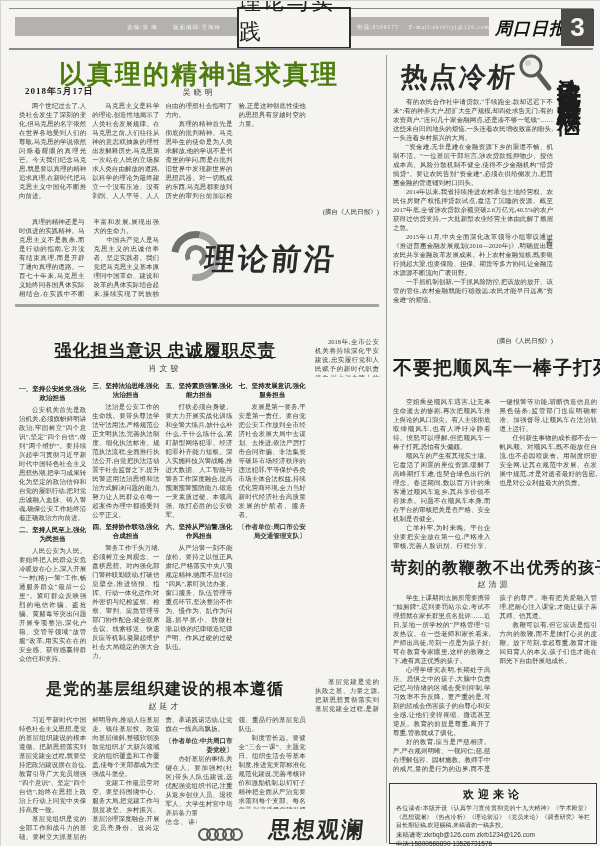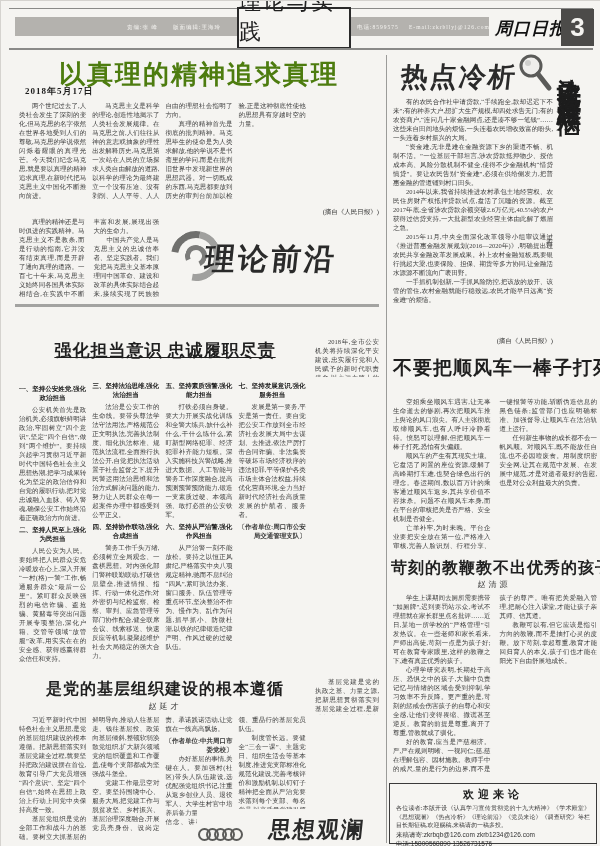--- a/index.html
+++ b/index.html
@@ -62,40 +62,42 @@
   <div class="abs section-box" style="left:236px;top:6px;width:110px;height:38px;">
     <span>理论与实践</span>
   </div>
   <div class="abs papername" style="left:494px;top:16px;">周口日报</div>
   <div class="abs pagenum" style="left:560px;top:8px;width:33px;height:37px;">3</div>
   <div class="abs rule" style="left:8px;top:47px;width:584px;height:2px;"></div>
 
   <div class="abs vrule" style="left:385px;top:54px;width:1px;height:788px;"></div>
 
   <div class="abs h1" style="left:18px;top:56px;width:360px;">以真理的精神追求真理</div>
+  <div class="abs author" style="left:18px;top:86px;width:360px;">吴晓明</div>
   <div class="abs body-t cols5" style="left:18px;top:100px;width:360px;height:106px;">
     <p>两个世纪过去了,人类社会发生了深刻的变化,但马克思的名字依然在世界各地受到人们的尊敬,马克思的学说依然闪烁着耀眼的真理光芒。今天我们纪念马克思,就是要以真理的精神追求真理,在新时代把马克思主义中国化不断推向前进。</p>
     <p>马克思主义是科学的理论,创造性地揭示了人类社会发展规律。在马克思之前,人们往往从神的意志或抽象的理性出发解释历史,马克思第一次站在人民的立场探求人类自由解放的道路,以科学的理论为最终建立一个没有压迫、没有剥削、人人平等、人人自由的理想社会指明了方向。</p>
     <p>真理的精神首先是彻底的批判精神。马克思毕生的使命是为人类求解放,他的学说不是书斋里的学问,而是在批判旧世界中发现新世界的思想武器。对一切既成的东西,马克思都要放到历史的审判台前加以检验,正是这种彻底性使他的思想具有穿越时空的力量。</p>
   </div>
   <div class="abs source" style="left:280px;top:207px;width:98px;">(摘自《人民日报》)</div>
   <div class="abs body-t cols2" style="left:18px;top:216px;width:140px;height:84px;">
     <p>真理的精神还是与时俱进的实践精神。马克思主义不是教条,而是行动的指南,它并没有结束真理,而是开辟了通向真理的道路。一百七十年来,马克思主义始终同各国具体实际相结合,在实践中不断丰富和发展,展现出强大的生命力。</p>
     <p>中国共产党人是马克思主义的忠诚信奉者、坚定实践者。我们党把马克思主义基本原理同中国革命、建设和改革的具体实际结合起来,接续实现了民族独立、人民解放和国家富强,不断开辟当代中国马克思主义发展的新境界,用发展着的马克思主义指导新时代的社会主义伟大实践。</p>
   </div>
 
   <div class="abs" style="left:162px;top:216px;width:216px;height:84px;background:#f5f4f1;">
     <div class="abs swirl-outer" style="left:8px;top:14px;"></div>
     <div class="abs swirl-inner" style="left:22px;top:28px;"></div>
     <div class="abs stamp-text" style="left:42px;top:22px;font-size:30px;letter-spacing:3px;">理论前沿</div>
   </div>
 
   <div class="abs" style="left:14px;top:303px;width:364px;height:3px;background:#a3a3a1;"></div>
 
   <div class="abs h2" style="left:18px;top:338px;width:292px;text-decoration:underline;">强化担当意识 忠诚履职尽责</div>
+  <div class="abs author" style="left:18px;top:362px;width:292px;">肖文骏</div>
   <div class="abs body-t" style="left:314px;top:336px;width:64px;height:40px;">
     <p>2018年,全市公安机关将持续深化平安建设,忠实履行党和人民赋予的新时代职责使命,以永远在路上的执着和韧劲,奋力开创公安工作新局面。</p>
   </div>
   <div class="abs body-t cols5" style="left:18px;top:380px;width:360px;height:286px;">
     <p class="sec-h">一、坚持公安姓党,强化政治担当</p>
     <p>公安机关首先是政治机关,必须旗帜鲜明讲政治,牢固树立“四个意识”,坚定“四个自信”,做到“两个维护”。要持续兴起学习贯彻习近平新时代中国特色社会主义思想热潮,把学习成果转化为坚定的政治信仰和自觉的履职行动,把对党忠诚融入血脉、铸入警魂,确保公安工作始终沿着正确政治方向前进。</p>
     <p class="sec-h">二、坚持人民至上,强化为民担当</p>
     <p>人民公安为人民。要始终把人民群众安危冷暖放在心上,深入开展“一村(格)一警”工作,畅通服务群众“最后一公里”。紧盯群众反映强烈的电信诈骗、盗抢骗、黄赌毒等突出问题开展专项整治,深化户籍、交管等领域“放管服”改革,用实实在在的安全感、获得感赢得群众信任和支持。</p>
     <p class="sec-h">三、坚持法治思维,强化法治担当</p>
     <p>法治是公安工作的生命线。要带头尊法学法守法用法,严格规范公正文明执法,完善执法制度、细化执法标准、规范执法流程,全面推行执法公开,自觉把执法活动置于社会监督之下,提升民警运用法治思维和法治方式解决问题的能力,努力让人民群众在每一起案件办理中都感受到公平正义。</p>

